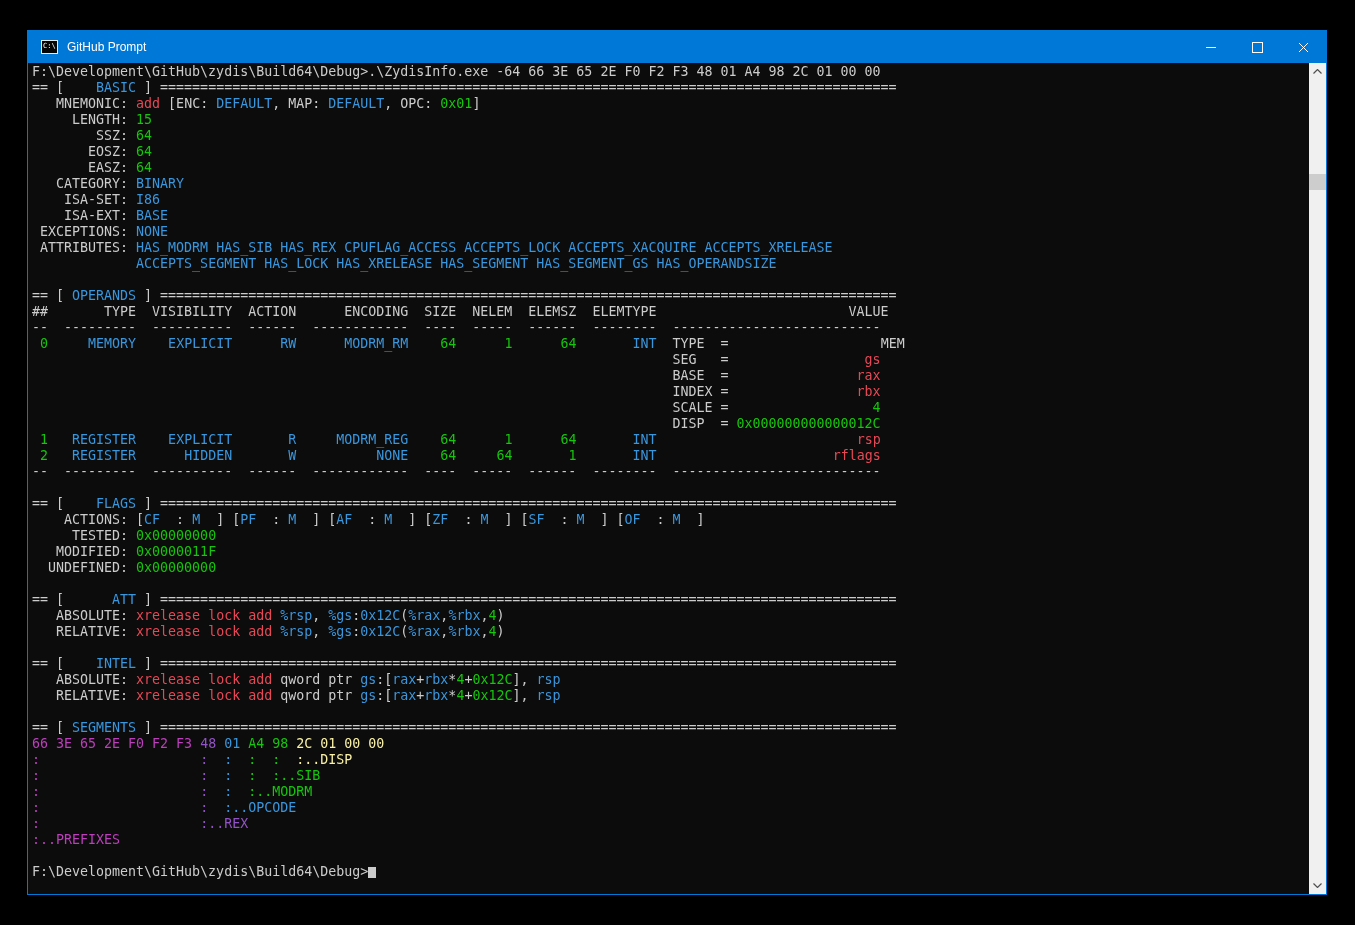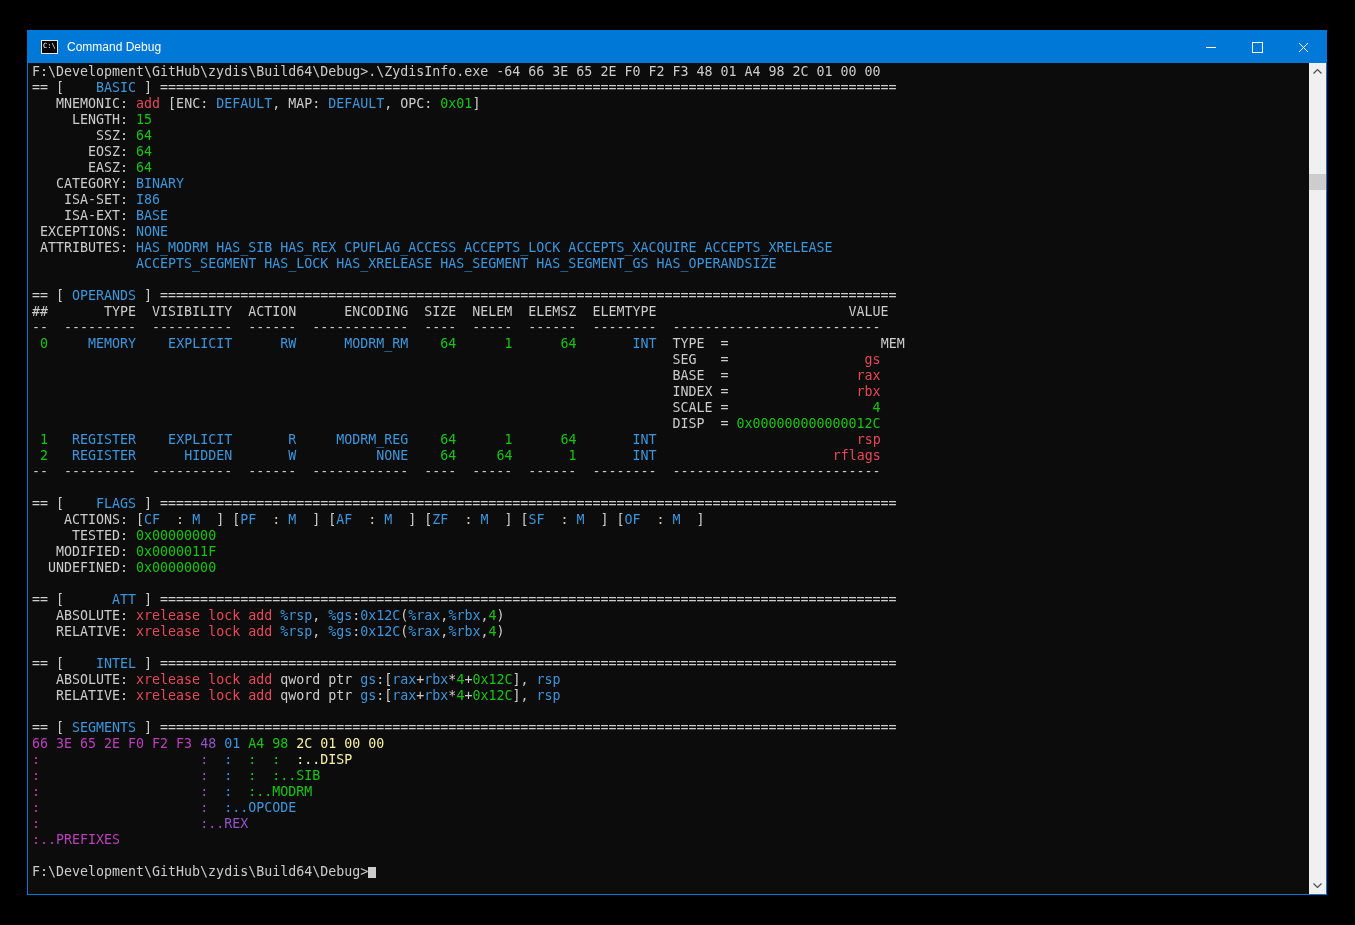--- a/index.html
+++ b/index.html
@@ -77,21 +77,21 @@
     top:111px;height:16px;
     background:#CDCDCD;
   }
 </style>
 </head>
 <body style="background: rgb(0, 0, 0);">
 
 <div class="window" style="border-color: rgb(0, 120, 215); background: rgb(12, 12, 12);">
   <div class="titlebar" style="background: rgb(0, 120, 215);">
     <div class="app-icon">C:\</div>
-    <span class="title">Command Debug</span>
+    <span class="title">GitHub Prompt</span>
     <div class="controls">
       <div class="ctrl">
         <div class="min-glyph"></div>
       </div>
       <div class="ctrl">
         <div class="max-glyph"></div>
       </div>
       <div class="ctrl">
         <svg width="11" height="11" viewBox="0 0 11 11">
           <path d="M1 1 L10 10 M10 1 L1 10" stroke="#FFFFFF" stroke-width="1" fill="none"></path>

